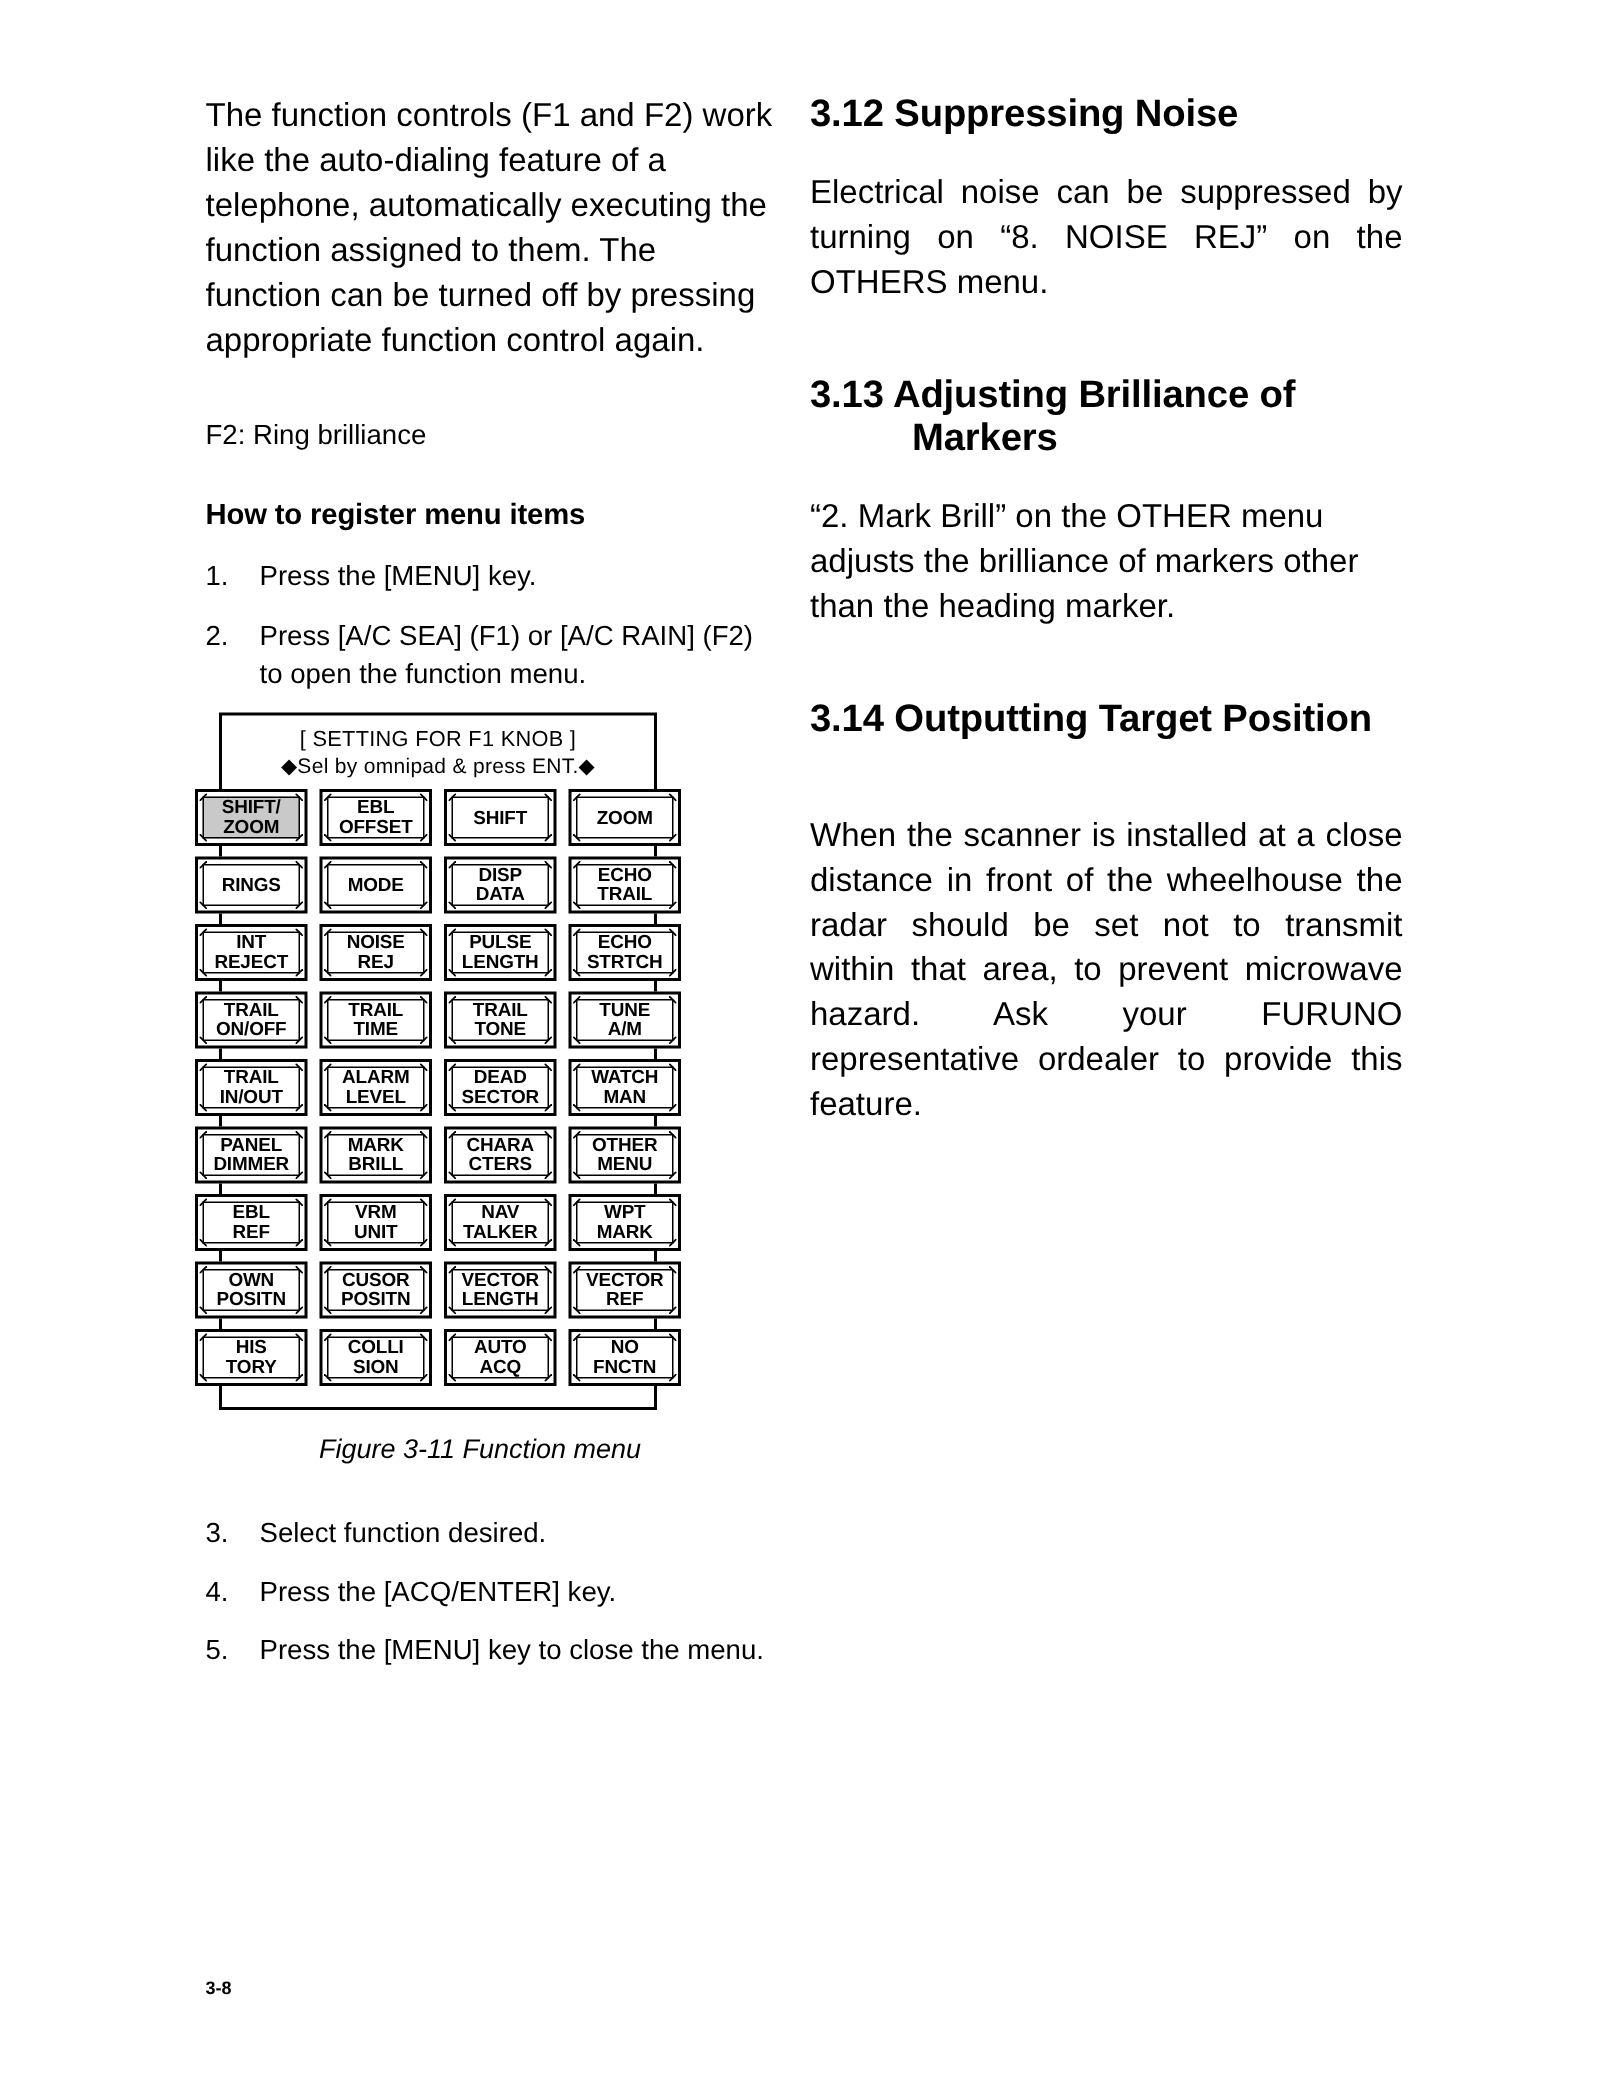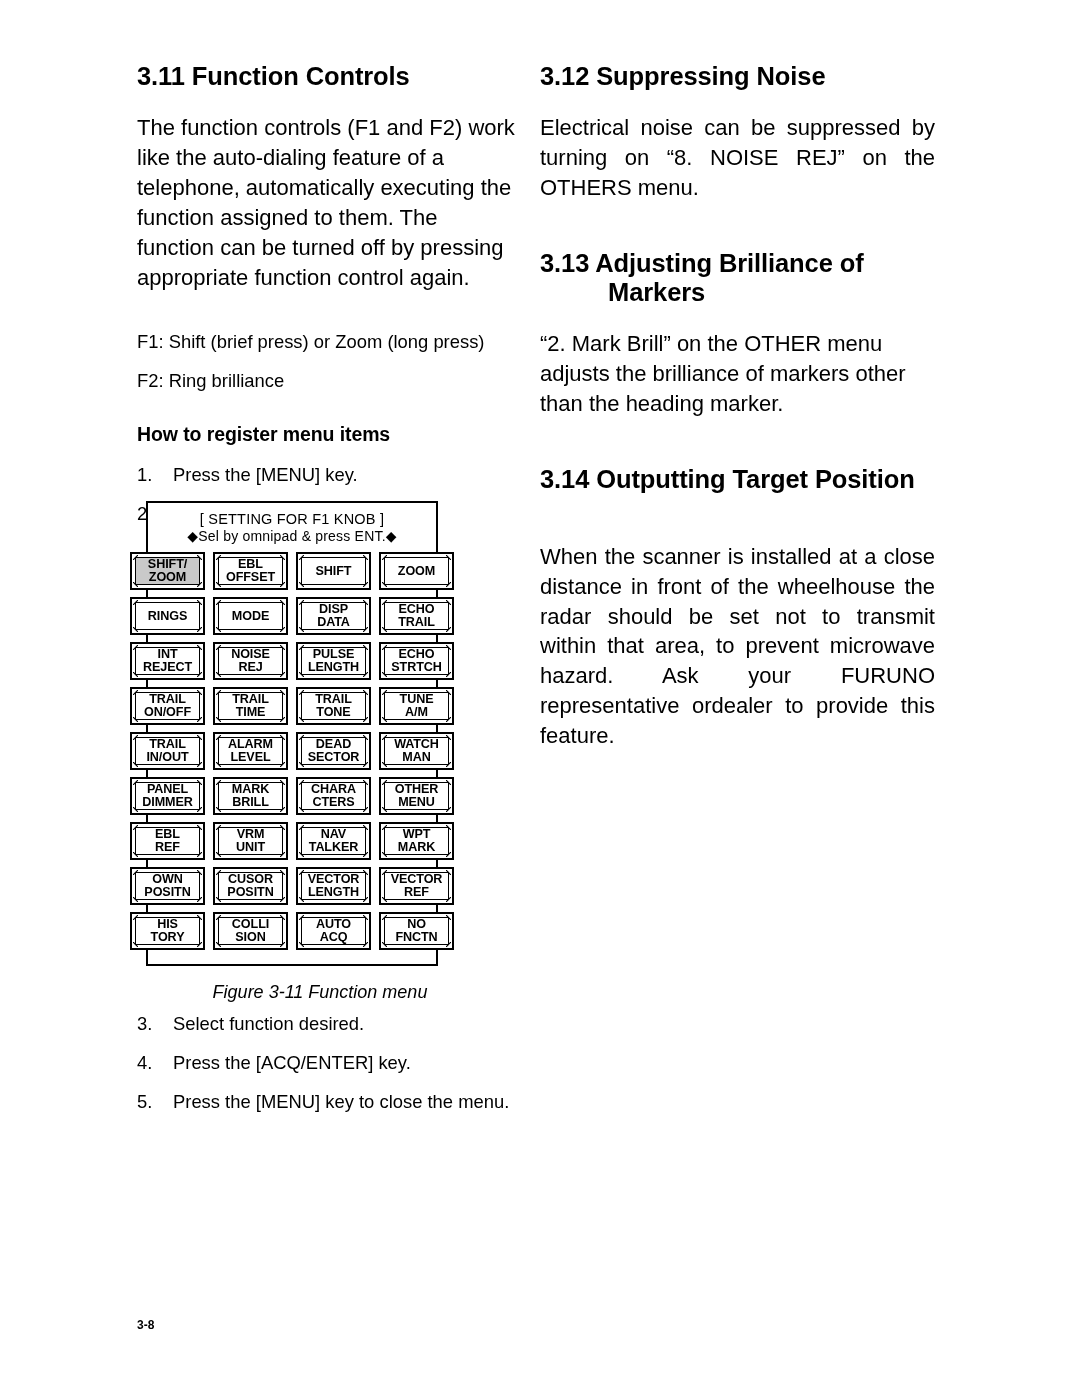--- a/index.html
+++ b/index.html
@@ -170,61 +170,60 @@
     height: 5px;
     z-index: 1;
     pointer-events: none;
   }
   .key .ch svg { display: block; }
 
   .fig-caption {
     text-align: center;
     font-size: 18px;
     font-style: italic;
-    margin: 16px 0 8px 0;
+    margin: 16px 0 32px 0;
     width: 366px;
   }
 
   
   .page-number {
     position: absolute;
     left: 137px;
     top: 1318px;
     font-size: 12px;
     font-weight: bold;
   }
 </style>
 </head>
 <body>
 
 <div class="page">
 
   <div class="col-left">
 
-    <h2 class="section-heading">3.11 Function Controls</h2>
 
     <p class="body-text ragged">The function controls (F1 and F2) work like the auto-dialing feature of a telephone, automatically executing the function assigned to them. The function can be turned off by pressing appropriate function control again.</p>
 
     <div class="gap-md"></div>
 
 
-    <div class="plain-line">F1: Shift (brief press) or Zoom (long press)</div>
     <div class="plain-line">F2: Ring brilliance</div>
 
     <div class="gap-md"></div>
 
     <h3 class="sub-heading">How to register menu items</h3>
 
     <ul class="steps">
       <li class="step">
         <span class="num">1.</span>
         <span>Press the [MENU] key.</span>
       </li>
       <li class="step">
         <span class="num">2.</span>
+        <span>Press [A/C SEA] (F1) or [A/C RAIN] (F2) to open the function menu.</span>
       </li>
     </ul>
 
     <div class="figure-wrap">
 
       <div class="menu-box">
         <div class="menu-title">
           <span class="t1">[ SETTING FOR F1 KNOB ]</span>
           <span class="t2">◆Sel by omnipad &amp; press ENT.◆</span>
         </div>

